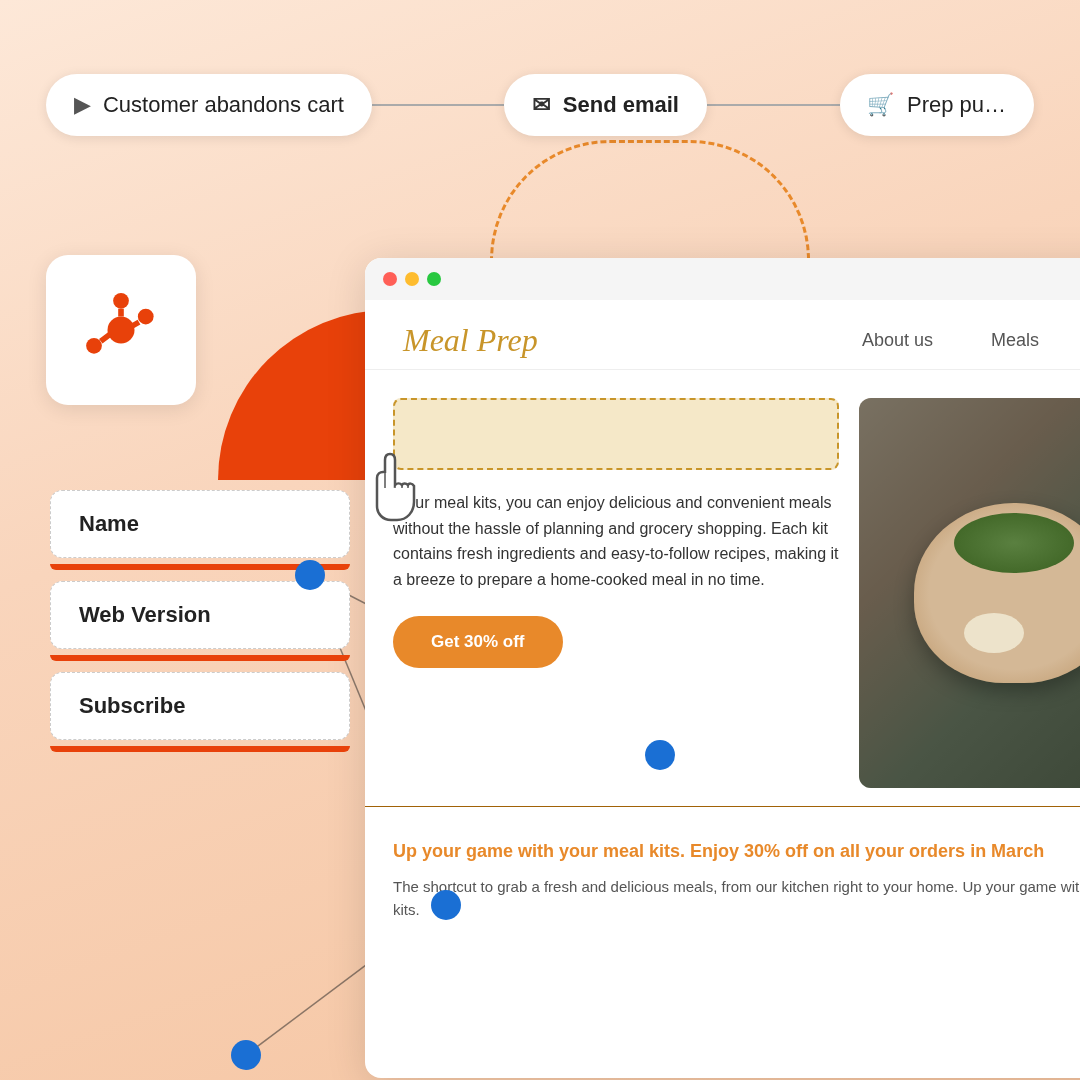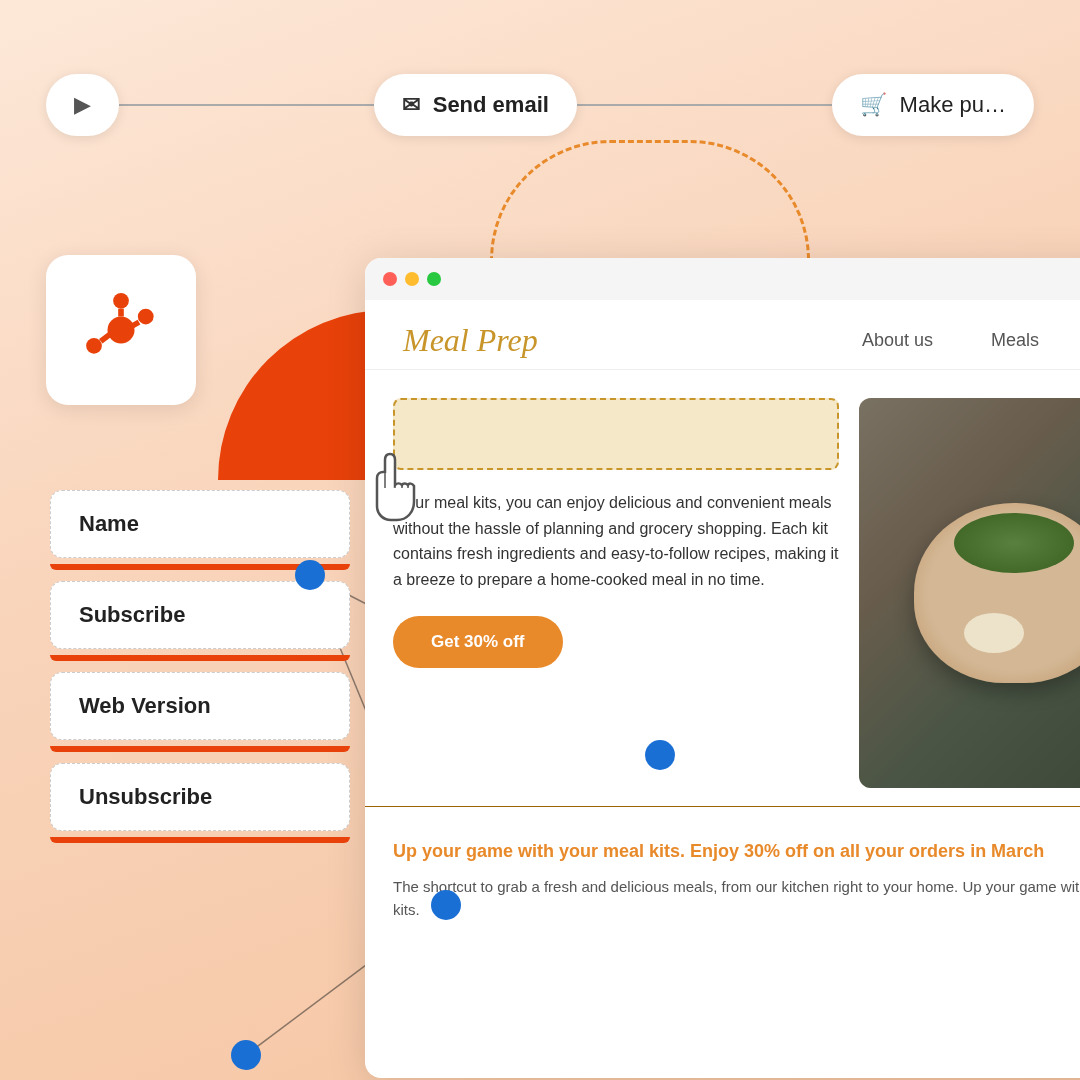--- a/index.html
+++ b/index.html
@@ -322,30 +322,31 @@
       border-radius: 50%;
       z-index: 12;
     }
   </style>
 </head>
 <body>
 
 <div class="workflow-bar">
   <div class="workflow-node">
     <span class="node-icon">▶</span>
+    <span>Customer abandons cart</span>
   </div>
   <div class="workflow-connector"></div>
   <div class="workflow-node active">
     <span class="node-icon">✉</span>
     <span>Send email</span>
   </div>
   <div class="workflow-connector"></div>
   <div class="workflow-node">
     <span class="node-icon">🛒</span>
-    <span>Make pu…</span>
+    <span>Prep pu…</span>
   </div>
 </div>
 
 <div class="dashed-arc"></div>
 
 <div class="hubspot-card">
   <svg class="hubspot-icon" viewBox="0 0 80 80" fill="none" xmlns="http://www.w3.org/2000/svg">
 
     <circle cx="40" cy="40" r="12" fill="#e8410a"></circle>
 
@@ -362,33 +363,27 @@
 
 <div class="sidebar-menu">
   <div>
     <div class="sidebar-item">
       <span>Name</span>
     </div>
     <div class="sidebar-item-red-bar"></div>
   </div>
   <div>
     <div class="sidebar-item">
-      <span>Subscribe</span>
+      <span>Web Version</span>
     </div>
     <div class="sidebar-item-red-bar"></div>
   </div>
   <div>
     <div class="sidebar-item">
-      <span>Web Version</span>
-    </div>
-    <div class="sidebar-item-red-bar"></div>
-  </div>
-  <div>
-    <div class="sidebar-item">
-      <span>Unsubscribe</span>
+      <span>Subscribe</span>
     </div>
     <div class="sidebar-item-red-bar"></div>
   </div>
 </div>
 
 <svg class="network-layer" viewBox="0 0 400 1080">
   <line x1="310" y1="575" x2="660" y2="755" stroke="#222" stroke-width="1.5" opacity="0.5"></line>
   <line x1="310" y1="575" x2="446" y2="905" stroke="#222" stroke-width="1.5" opacity="0.5"></line>
   <line x1="660" y1="755" x2="446" y2="905" stroke="#222" stroke-width="1.5" opacity="0.5"></line>
   <line x1="446" y1="905" x2="246" y2="1055" stroke="#222" stroke-width="1.5" opacity="0.5"></line>

